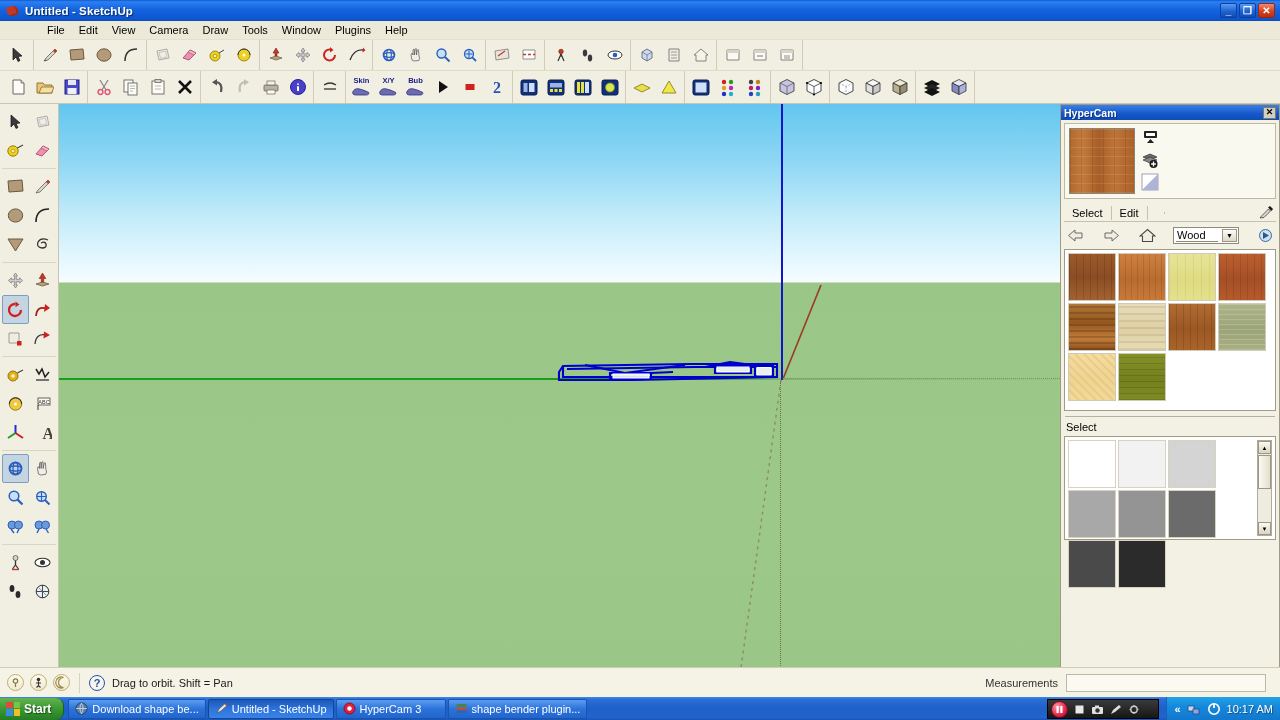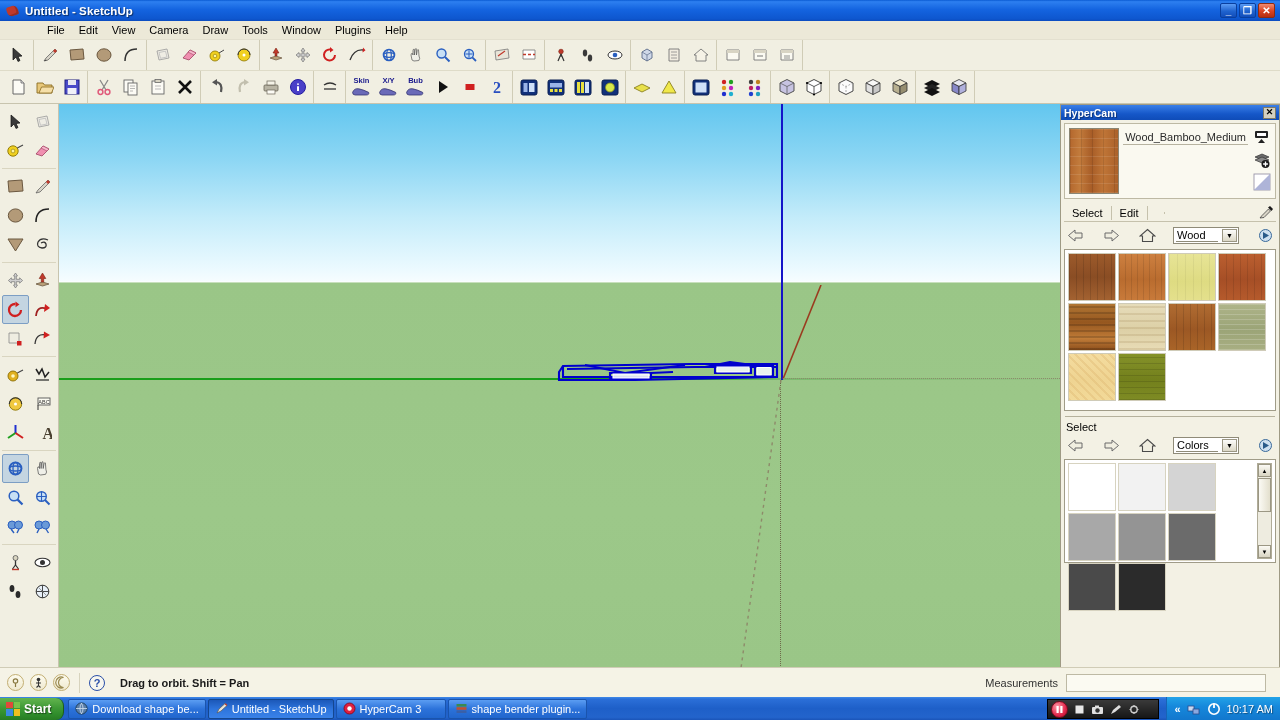--- a/index.html
+++ b/index.html
@@ -179,21 +179,21 @@
     position:absolute; left:0; top:667px; width:1280px; height:30px;
     background:#f5f3e6; border-top:1px solid #d0ccb6; display:flex; align-items:center;
   }
   .sb-circles { display:flex; gap:6px; padding-left:7px; }
   .sb-circ { width:17px; height:17px; border-radius:50%; border:1px solid #c2ae72;
              background:linear-gradient(180deg,#fdfbee,#efe9cf); position:relative; }
   .sb-sep { width:1px; height:20px; background:#d7d3bd; margin:0 9px; }
   .help-ic { width:16px; height:16px; border-radius:50%; border:1.5px solid #2a4fa8;
              color:#2a4fa8; font-size:11px; font-weight:bold; display:flex;
              align-items:center; justify-content:center; background:#f7f6ee; }
-  .sb-hint { padding-left:15px; font-size:11px; color:#1a1a1a;font-weight:bold; }
+  .sb-hint { padding-left:7px; font-size:11px; color:#1a1a1a; }
   .sb-space { flex:1; }
   .meas-label { font-size:11px; padding-right:8px; color:#333; }
   .meas-box { width:200px; height:18px; background:#fbfaf2; border:1px solid #bdb9a4; margin-right:14px; }
 
   
   .taskbar {
     position:absolute; left:0; top:697px; width:1280px; height:23px;
     background: linear-gradient(180deg,#3f8ae8 0%,#2b6fd8 9%,#1e5fc8 50%,#2364cc 88%,#1a54b8 100%);
     display:flex; align-items:center;
   }
@@ -949,23 +949,20 @@
       <div class="mp-title-text">HyperCam</div>
       <div class="mp-close">✕</div>
     </div>
     <div class="mp-body">
 
       <div class="mat-head">
         <div class="mat-preview" style="background:
                repeating-linear-gradient(90deg, rgba(0,0,0,.10) 0 1px, rgba(0,0,0,0) 1px 11px),
                repeating-linear-gradient(0deg, rgba(255,255,255,.10) 0 1px, rgba(0,0,0,0) 1px 9px),
                linear-gradient(90deg,#b4682e,#c27b3c 20%,#a85d27 45%,#bf7537 70%,#ab6129);"></div>
-        <div class="mat-name-wrap">
-          <div class="mat-name">Wood_Bamboo_Medium</div>
-        </div>
         <div class="mat-side">
           <div class="ic">
             <svg width="17" height="16" viewBox="0 0 17 16">
                 <rect x="2" y="1" width="13" height="7" rx="1" fill="#222"></rect>
                 <rect x="4" y="3" width="9" height="3" fill="#fff"></rect>
                 <path d="M8.5 9 L12 13 L5 13Z" fill="#222"></path>
               </svg>
           </div>
           <div class="ic">
             <svg width="18" height="17" viewBox="0 0 18 17">
@@ -1035,48 +1032,20 @@
         <div class="sw" style="background:repeating-linear-gradient(0deg,rgba(150,120,70,.18) 0 2px,transparent 2px 7px),linear-gradient(180deg,#e6dcba,#ddd0a6 55%,#e8dcb6);"></div>
         <div class="sw" style="background:repeating-linear-gradient(90deg,rgba(0,0,0,.12) 0 1px,transparent 1px 7px),linear-gradient(180deg,#b06c32,#9c5824 55%,#a96428);"></div>
         <div class="sw" style="background:repeating-linear-gradient(0deg,rgba(255,255,255,.18) 0 1px,transparent 1px 5px),linear-gradient(180deg,#aeb489,#9ba477 55%,#a8ae82);"></div>
         <div class="sw" style="background:repeating-linear-gradient(45deg,rgba(220,180,110,.35) 0 2px,transparent 2px 6px),linear-gradient(180deg,#f4dc9f,#efd492 55%,#f2d998);"></div>
         <div class="sw" style="background:repeating-linear-gradient(0deg,rgba(0,0,0,.12) 0 1px,transparent 1px 6px),linear-gradient(180deg,#85922a,#73801c 55%,#7e8b24);"></div>
       </div>
 
       <div class="mp-divider"></div>
       <div class="mp-sub-title">Select</div>
 
-      <div class="mat-nav" style="padding-top:0;">
-        <div class="nav-ic">
-          <svg width="17" height="15" viewBox="0 0 17 15">
-              <path d="M8 2 L8 5 L15 5 L15 10 L8 10 L8 13 L1.5 7.5Z" fill="#f0eee0" stroke="#6a6a6a" stroke-width="1"></path>
-            </svg>
-        </div>
-        <div class="nav-ic">
-          <svg width="17" height="15" viewBox="0 0 17 15">
-              <path d="M9 2 L9 5 L2 5 L2 10 L9 10 L9 13 L15.5 7.5Z" fill="#f0eee0" stroke="#6a6a6a" stroke-width="1"></path>
-            </svg>
-        </div>
-        <div class="nav-ic">
-          <svg width="17" height="15" viewBox="0 0 17 15">
-              <path d="M8.5 1.5 L16 8 L13.5 8 L13.5 13.5 L3.5 13.5 L3.5 8 L1 8Z" fill="#f0eee0" stroke="#4a4a4a" stroke-width="1.1"></path>
-            </svg>
-        </div>
-        <div class="mat-select">
-          <span>Colors</span>
-          <span class="mat-sel-underline"></span>
-          <span class="caret">▼</span>
-        </div>
-        <div class="nav-ic">
-          <svg width="17" height="15" viewBox="0 0 17 15">
-              <circle cx="8.5" cy="7.5" r="6" fill="#cfe0f0" stroke="#3a6a9a" stroke-width="1"></circle>
-              <path d="M6 4 L12 7.5 L6 11Z" fill="#2a5a8a"></path>
-            </svg>
-        </div>
-      </div>
 
       <div class="color-area" style="height:104px;">
         <div class="color-grid">
           <div class="csw" style="background:#ffffff;"></div>
           <div class="csw" style="background:#f2f2f2;"></div>
           <div class="csw" style="background:#d4d4d4;"></div>
           <div class="csw" style="background:#a8a8a8;"></div>
           <div class="csw" style="background:#949494;"></div>
           <div class="csw" style="background:#6b6b6b;"></div>
           <div class="csw" style="background:#4a4a4a;"></div>

